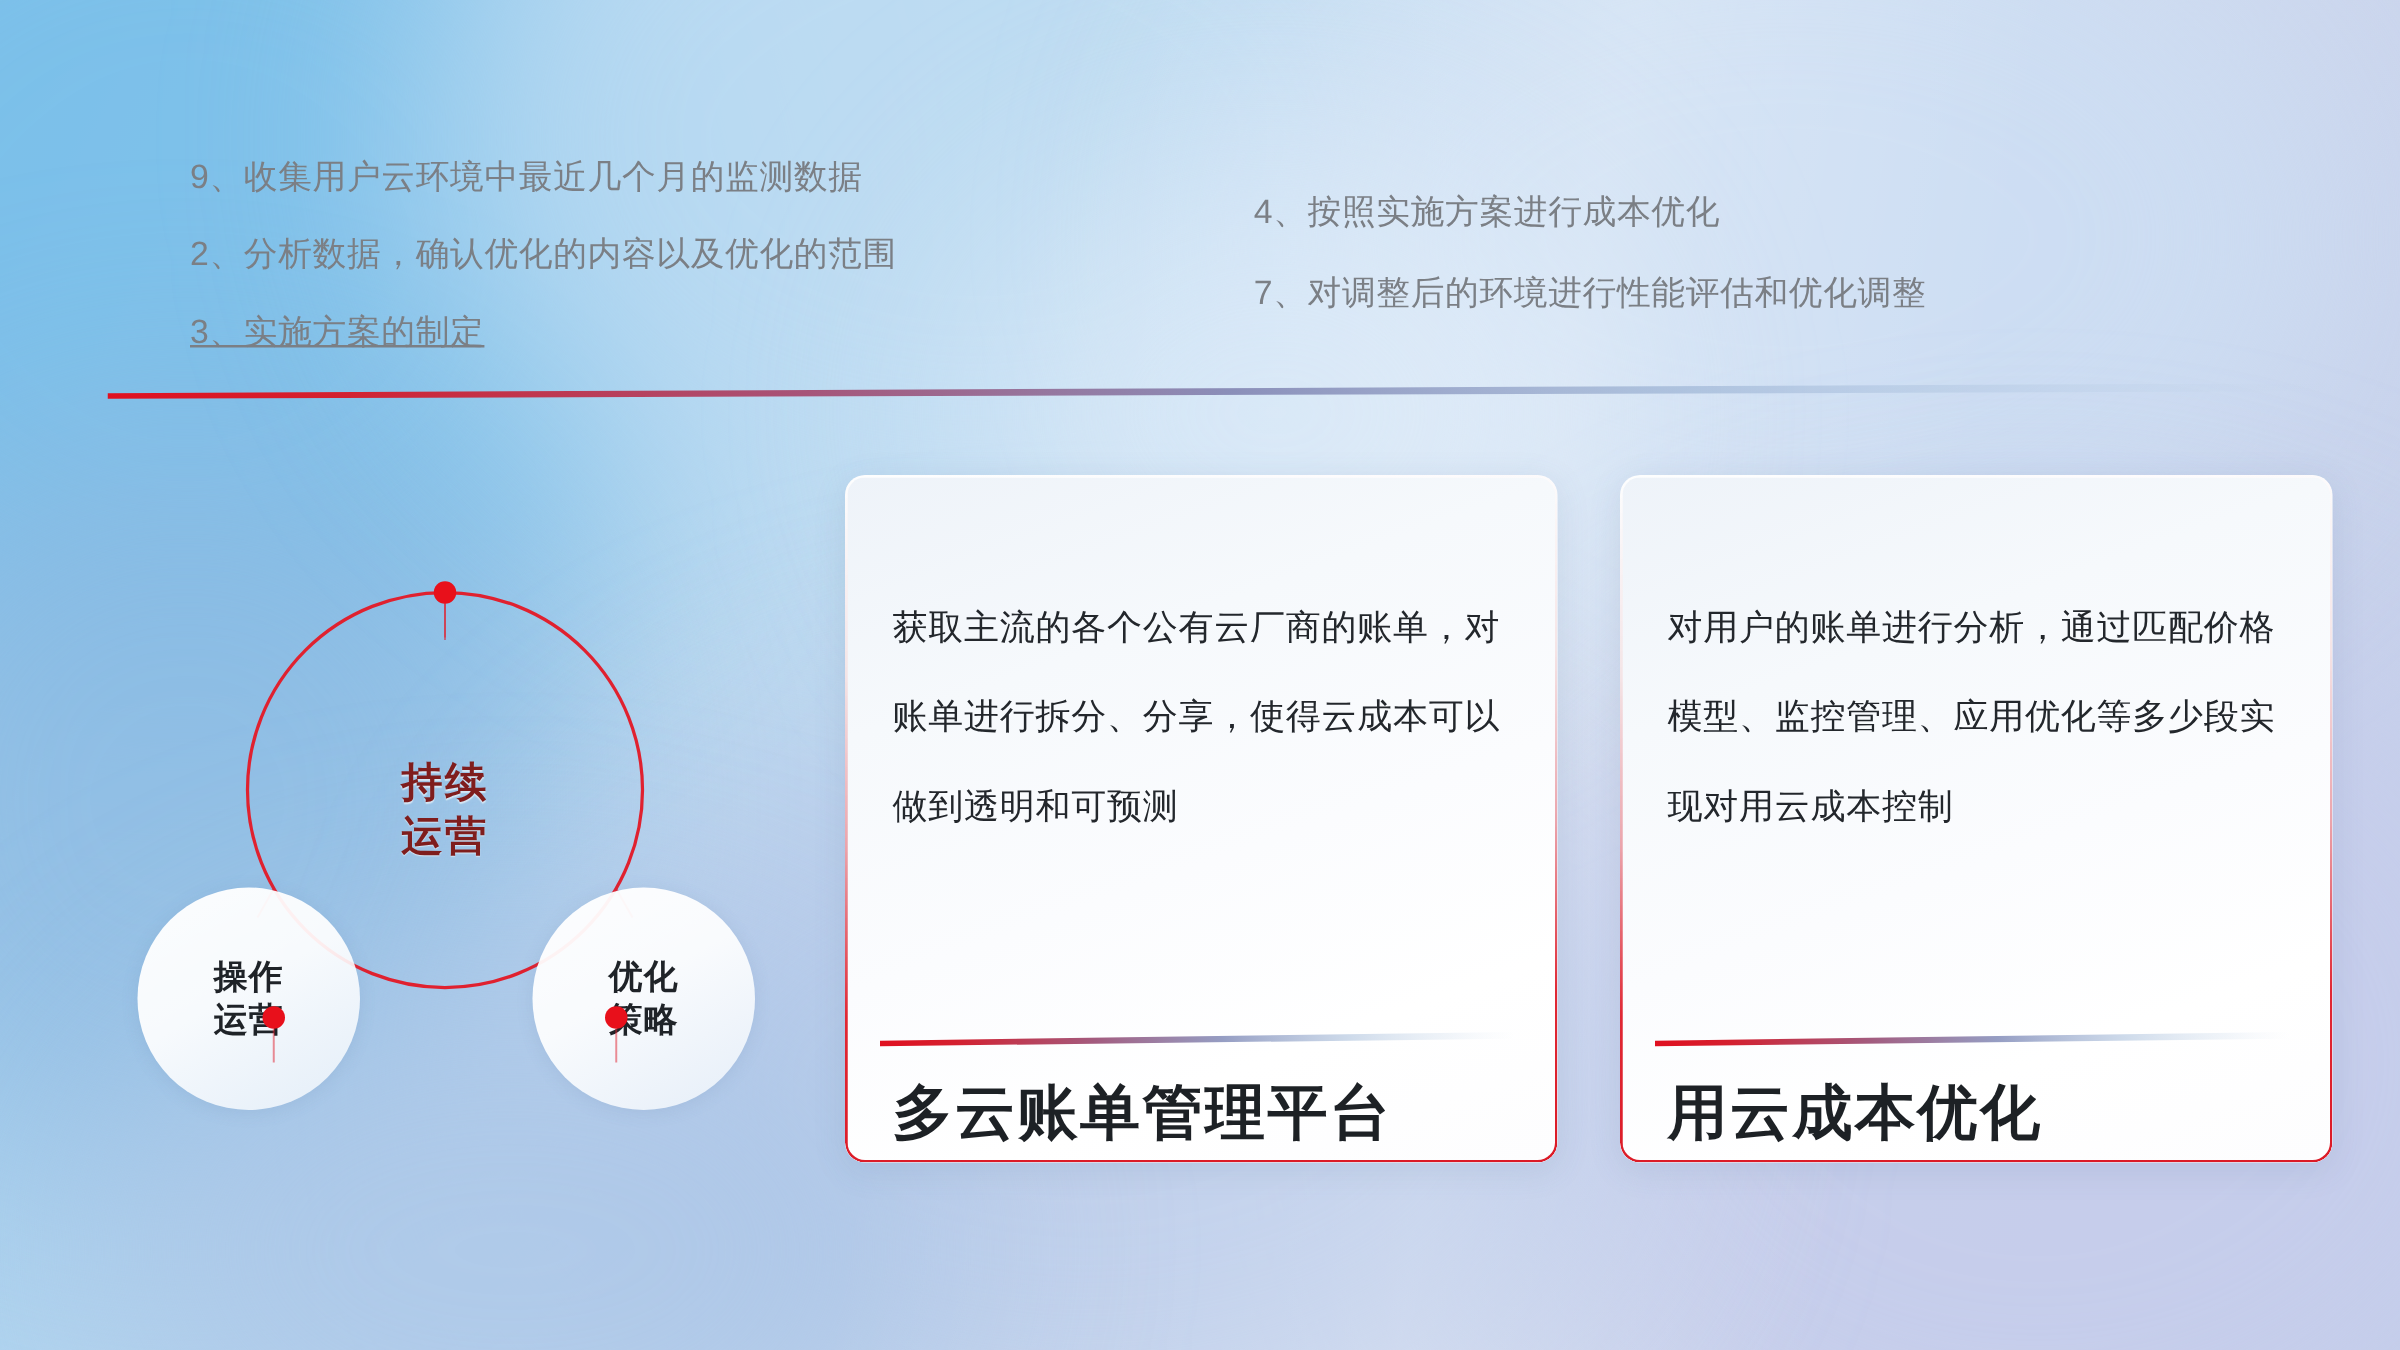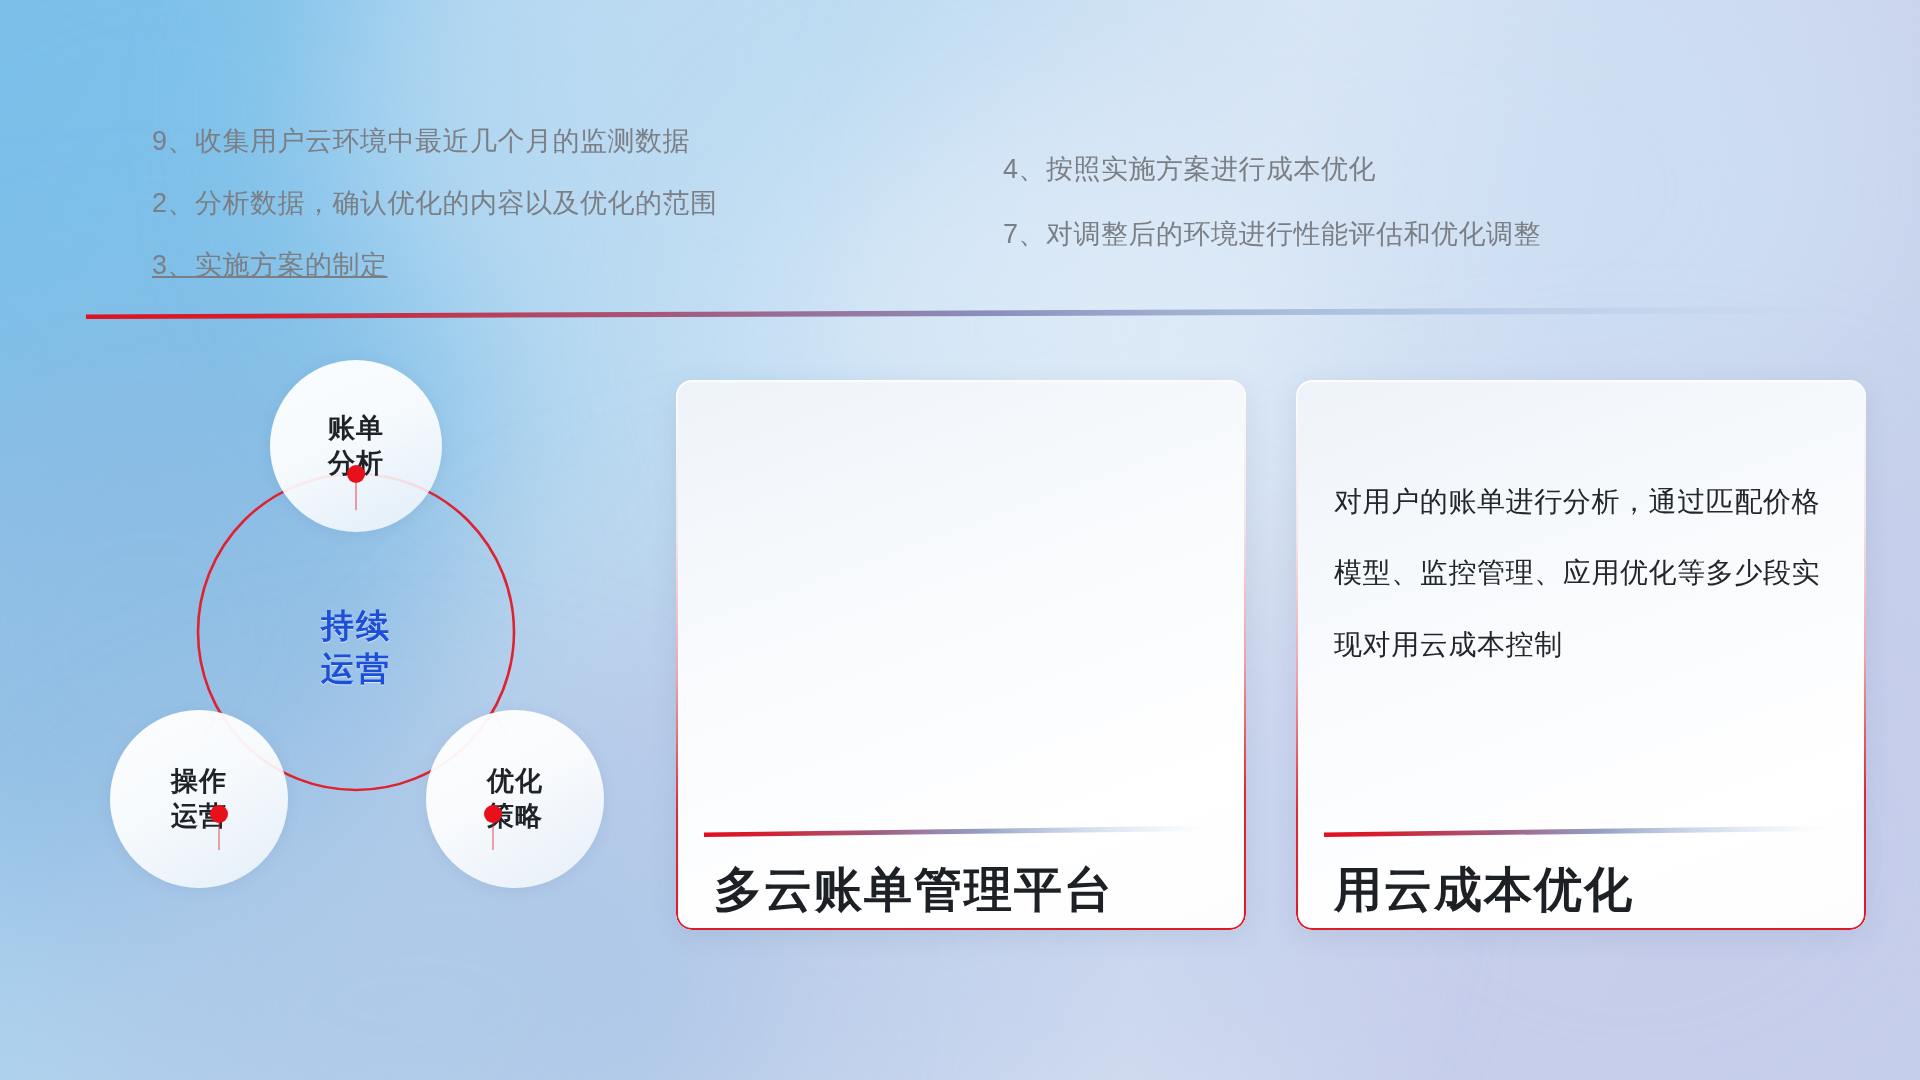--- a/index.html
+++ b/index.html
@@ -48,21 +48,21 @@
   .bubble{position:absolute;border-radius:50%;
     background:linear-gradient(150deg,rgba(255,255,255,.97) 0%,rgba(255,255,255,.92) 45%,rgba(242,247,252,.80) 100%);
     box-shadow:0 2px 14px rgba(90,120,160,.14);
     display:flex;align-items:center;justify-content:center;text-align:center;}
   .bubble span{display:block;color:#1f2328;font-weight:bold;font-size:27px;line-height:1.28;letter-spacing:1px;}
   #bub-top{left:174px;top:8px;width:172px;height:172px;}
   #bub-left{left:14px;top:358px;width:178px;height:178px;}
   #bub-right{left:330px;top:358px;width:178px;height:178px;}
   #venn-center{position:absolute;left:178px;top:236px;width:164px;height:120px;
     display:flex;align-items:center;justify-content:center;}
-  #venn-center span{color:#1d4ed8;font-weight:bold;font-size:33px;line-height:1.3;letter-spacing:2px;text-align:center;
+  #venn-center span{color:#7f1d1d;font-weight:bold;font-size:33px;line-height:1.3;letter-spacing:2px;text-align:center;
     text-shadow:0 1px 1px rgba(255,255,255,.6);}
 
   
   .card{position:absolute;top:380px;width:570px;height:550px;border-radius:16px;
     background:linear-gradient(160deg,#eef3f9 0%, #f6f9fc 28%, #fbfcfe 55%, #ffffff 78%, #fdfdfe 100%);
     box-shadow:0 6px 26px rgba(80,110,150,.13);
     overflow:hidden;}
   .card .frame{position:absolute;inset:0;border-radius:16px;pointer-events:none;
     padding:2px;
     background:linear-gradient(178deg,
@@ -123,26 +123,20 @@
 </div>
 
 <div id="venn">
   <svg width="560" height="580" viewBox="0 0 560 580">
     <circle cx="260" cy="280" r="158" fill="none" stroke="#e0212f" stroke-width="2.6"></circle>
     <line x1="260" y1="122" x2="260" y2="160" stroke="#e0212f" stroke-width="1.6" opacity=".55"></line>
     <line x1="123" y1="359" x2="110" y2="382" stroke="#e0212f" stroke-width="1.6" opacity=".55"></line>
     <line x1="397" y1="359" x2="410" y2="382" stroke="#e0212f" stroke-width="1.6" opacity=".55"></line>
   </svg>
 
-  <div class="bubble" id="bub-top">
-    <span>
-      <em style="font-style:normal;display:block">账单</em>
-      <em style="font-style:normal;display:block">分析</em>
-    </span>
-  </div>
   <div class="bubble" id="bub-left">
     <span>
       <em style="font-style:normal;display:block">操作</em>
       <em style="font-style:normal;display:block">运营</em>
     </span>
   </div>
   <div class="bubble" id="bub-right">
     <span>
       <em style="font-style:normal;display:block">优化</em>
       <em style="font-style:normal;display:block">策略</em>
@@ -161,20 +155,21 @@
   <div id="venn-center">
     <span>
       <em style="font-style:normal;display:block">持续</em>
       <em style="font-style:normal;display:block">运营</em>
     </span>
   </div>
 </div>
 
 <div class="card" id="card1">
   <div class="frame"></div>
+  <div class="card-body">获取主流的各个公有云厂商的账单，对账单进行拆分、分享，使得云成本可以做到透明和可预测</div>
   <div class="card-rule rule">
     <svg width="508" height="20" viewBox="0 0 508 20" preserveAspectRatio="none">
       <defs>
         <linearGradient id="gradCard1" x1="0" y1="0" x2="1" y2="0">
           <stop offset="0" stop-color="#e01020" stop-opacity="1"></stop>
           <stop offset="0.12" stop-color="#d4202f" stop-opacity="1"></stop>
           <stop offset="0.34" stop-color="#9e5378" stop-opacity=".95"></stop>
           <stop offset="0.54" stop-color="#7b85b4" stop-opacity=".8"></stop>
           <stop offset="0.74" stop-color="#9db6d6" stop-opacity=".5"></stop>
           <stop offset="0.90" stop-color="#c0d2e6" stop-opacity=".22"></stop>

